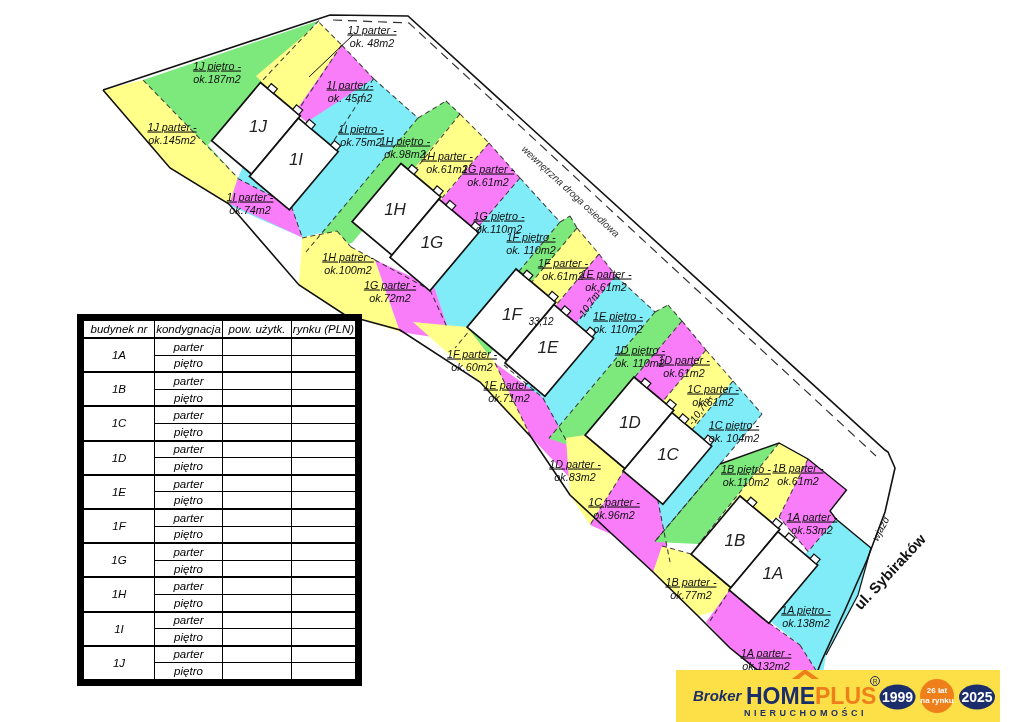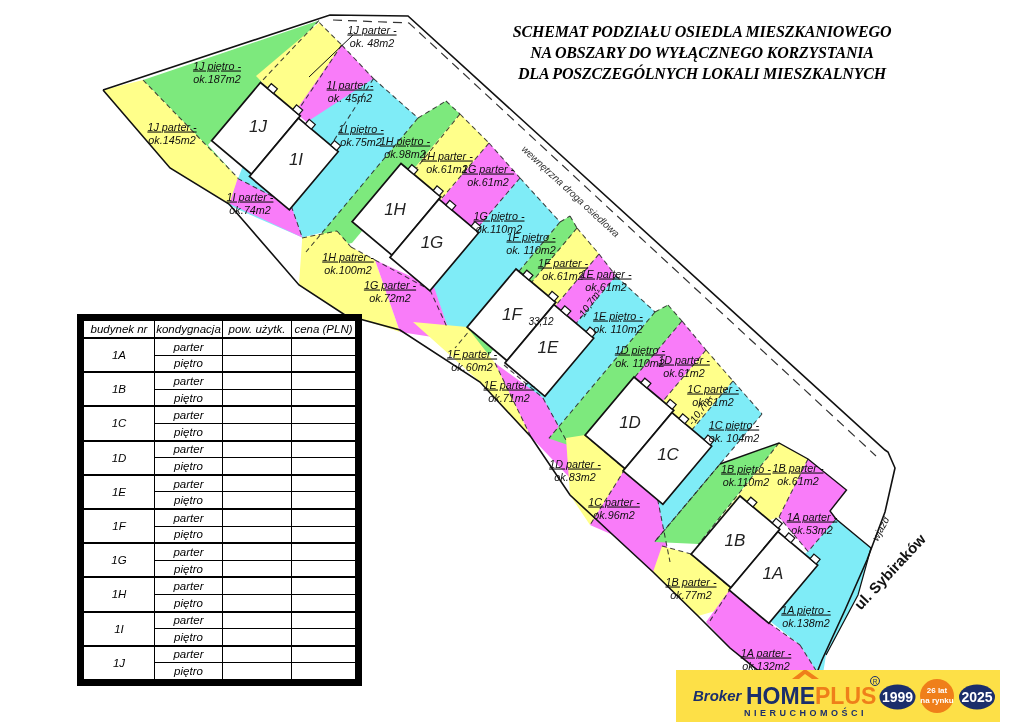--- a/index.html
+++ b/index.html
@@ -218,28 +218,27 @@
 <text x="575" y="481" class="lb">ok.83m2</text>
 <text x="614" y="505.5" class="lb u">1C parter -</text>
 <text x="614" y="519" class="lb">ok.96m2</text>
 <text x="592" y="306" class="sm" transform="rotate(-55 592 306)">-10,7m-</text>
 <text x="703" y="412" class="sm" transform="rotate(-55 703 412)">-10,7m-</text>
 <text x="541" y="325" class="sm">33,12</text>
 <text x="571" y="195" class="rd" transform="rotate(42.8 571 191)">wewnętrzna droga osiedlowa</text>
 <text x="881" y="532" class="sm" transform="rotate(-62 881 529)">wjazd</text>
 <text x="890" y="577" class="syb" transform="rotate(-47 890 572)">ul. Sybiraków</text>
 </svg>
-<div id="title">SCHEMAT PODZIAŁU OSIEDLA MIESZKANIOWEGO<br>NA OBSZARY DO WYŁĄCZNEGO KORZYSTANIA<br>DLA POSZCZEGÓLNYCH LOKALI MIESZKALNYCH</div>
 <table id="tbl">
 <tbody>
         <tr class="hd">
           <td class="c1">budynek nr</td>
           <td class="c2">kondygnacja</td>
           <td class="c3">pow. użytk.</td>
-          <td class="c4">cena (PLN)</td>
+          <td class="c4">rynku (PLN)</td>
         </tr>
 <tr class="g">
           <td class="c1" rowspan="2">1A</td>
           <td class="c2">parter</td>
           <td class="c3"></td>
           <td class="c4"></td>
         </tr>
         <tr class="nb">
           <td class="c2">piętro</td>
           <td class="c3"></td>

